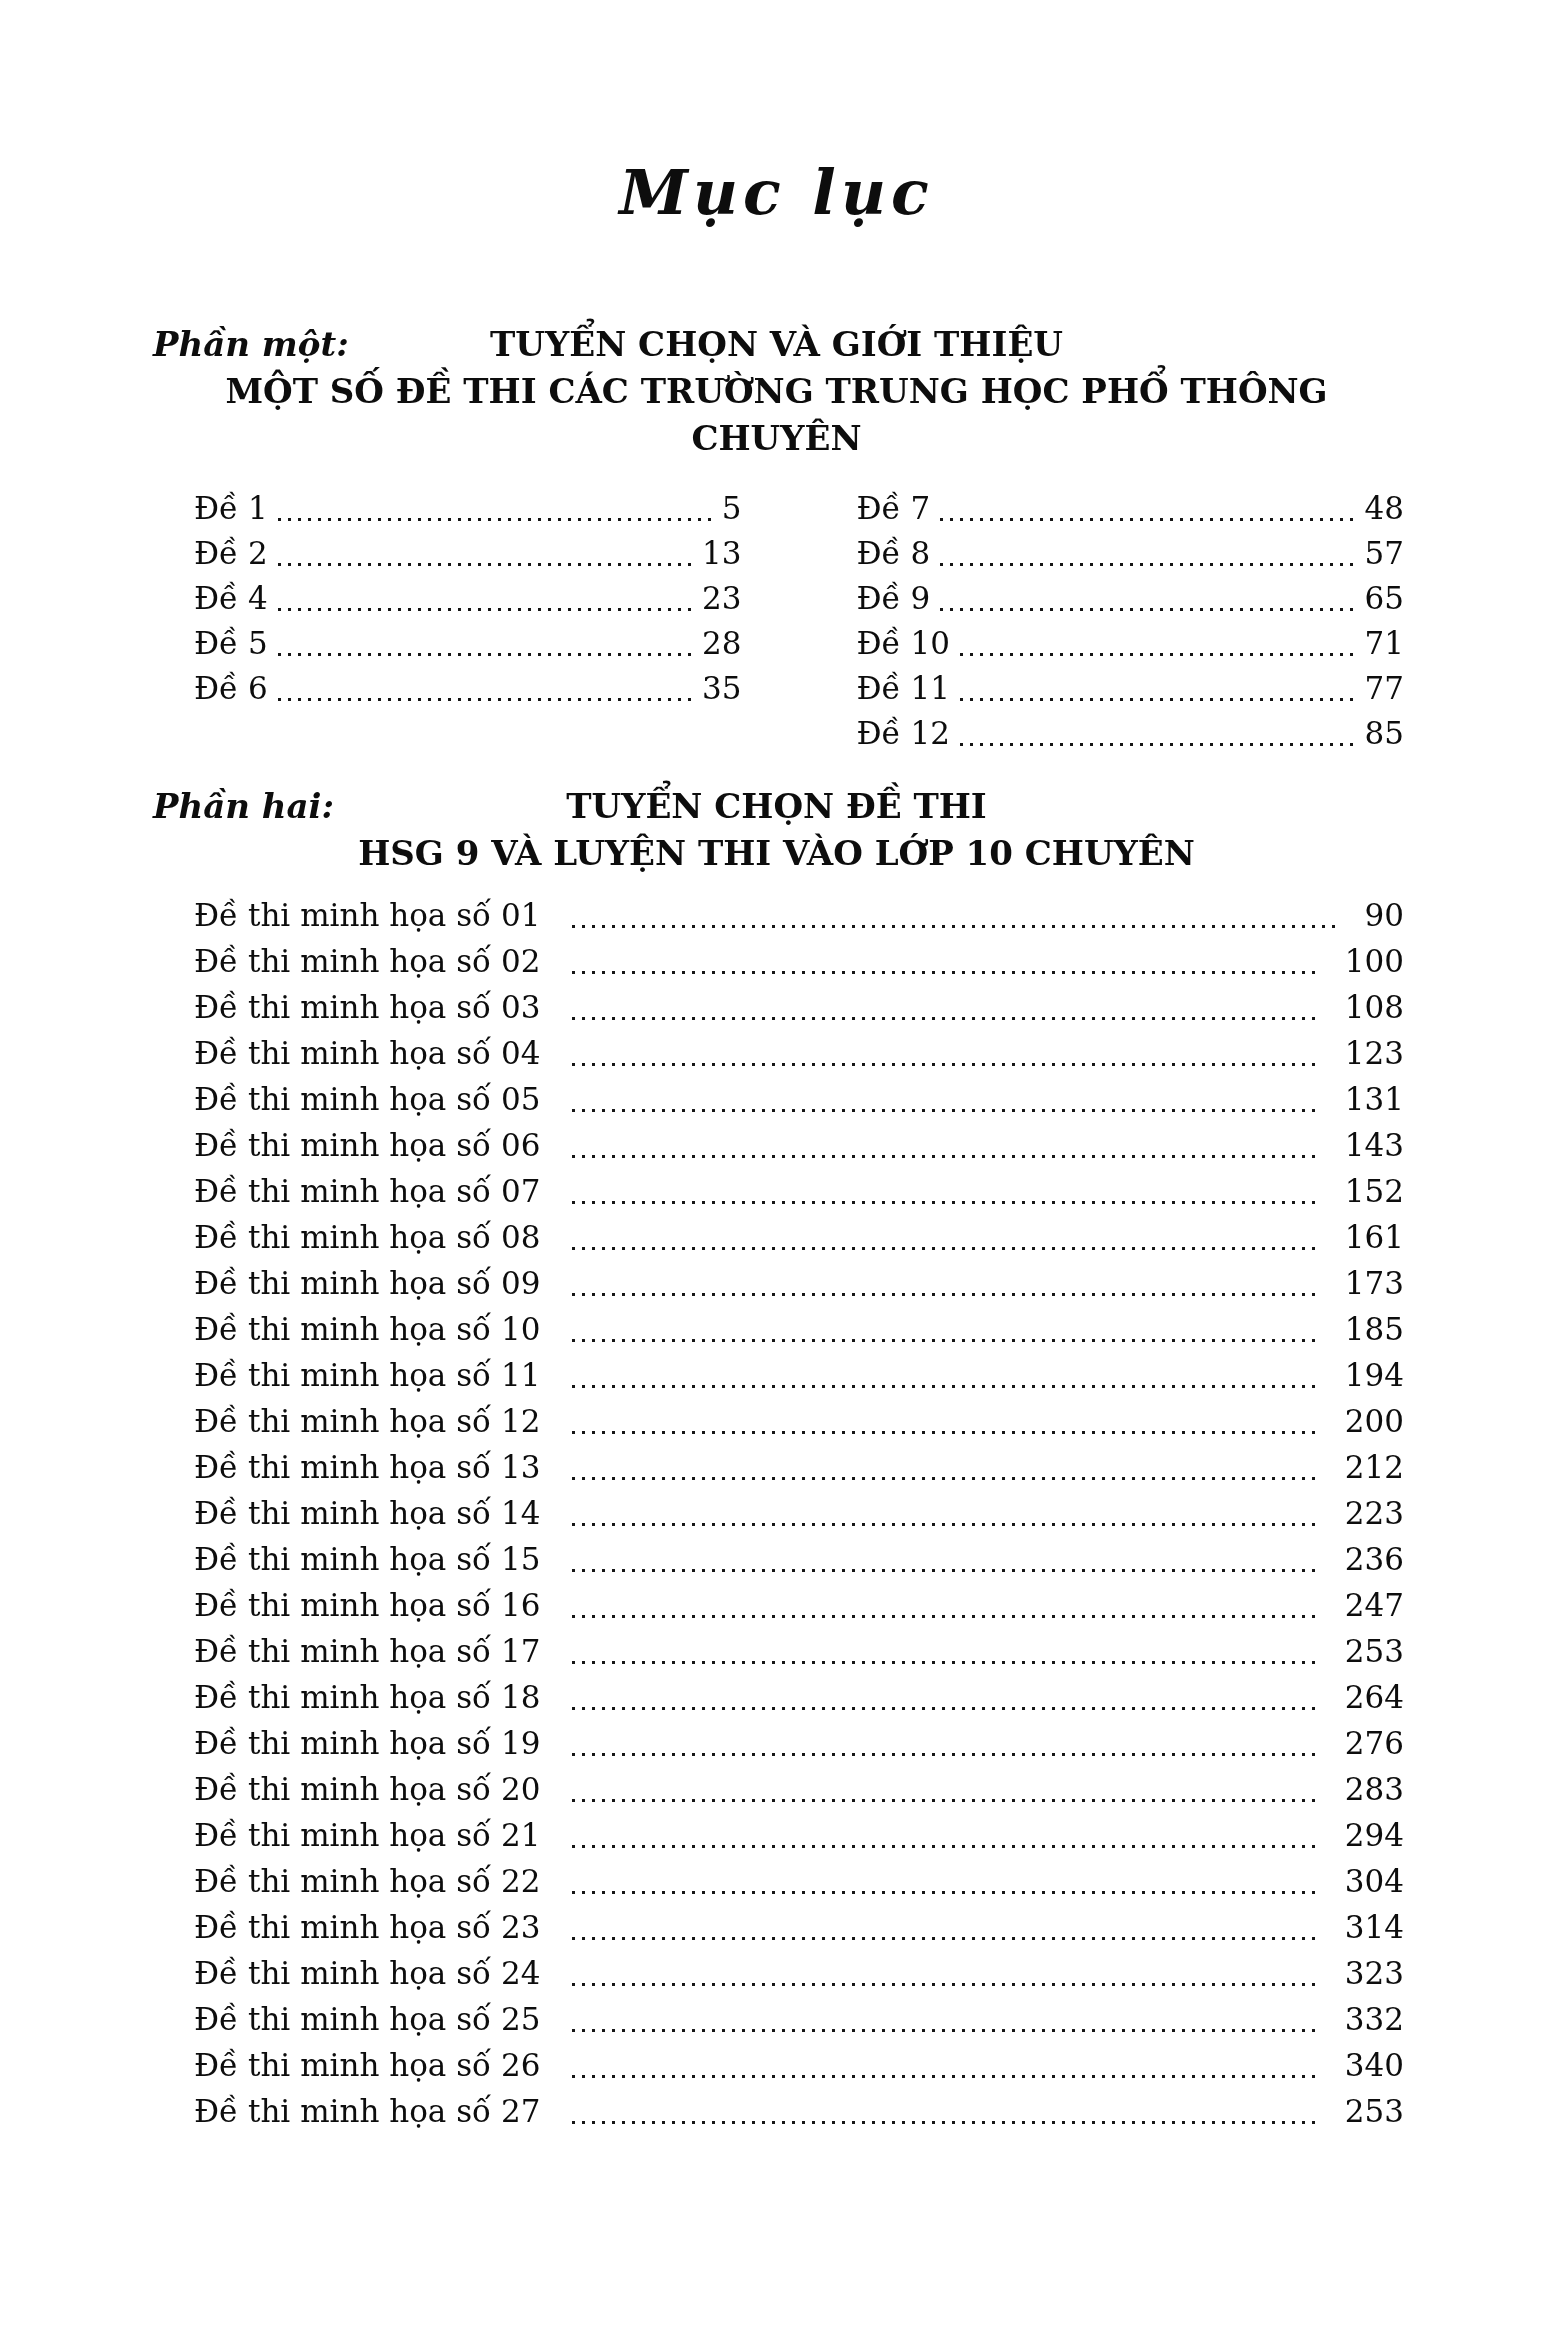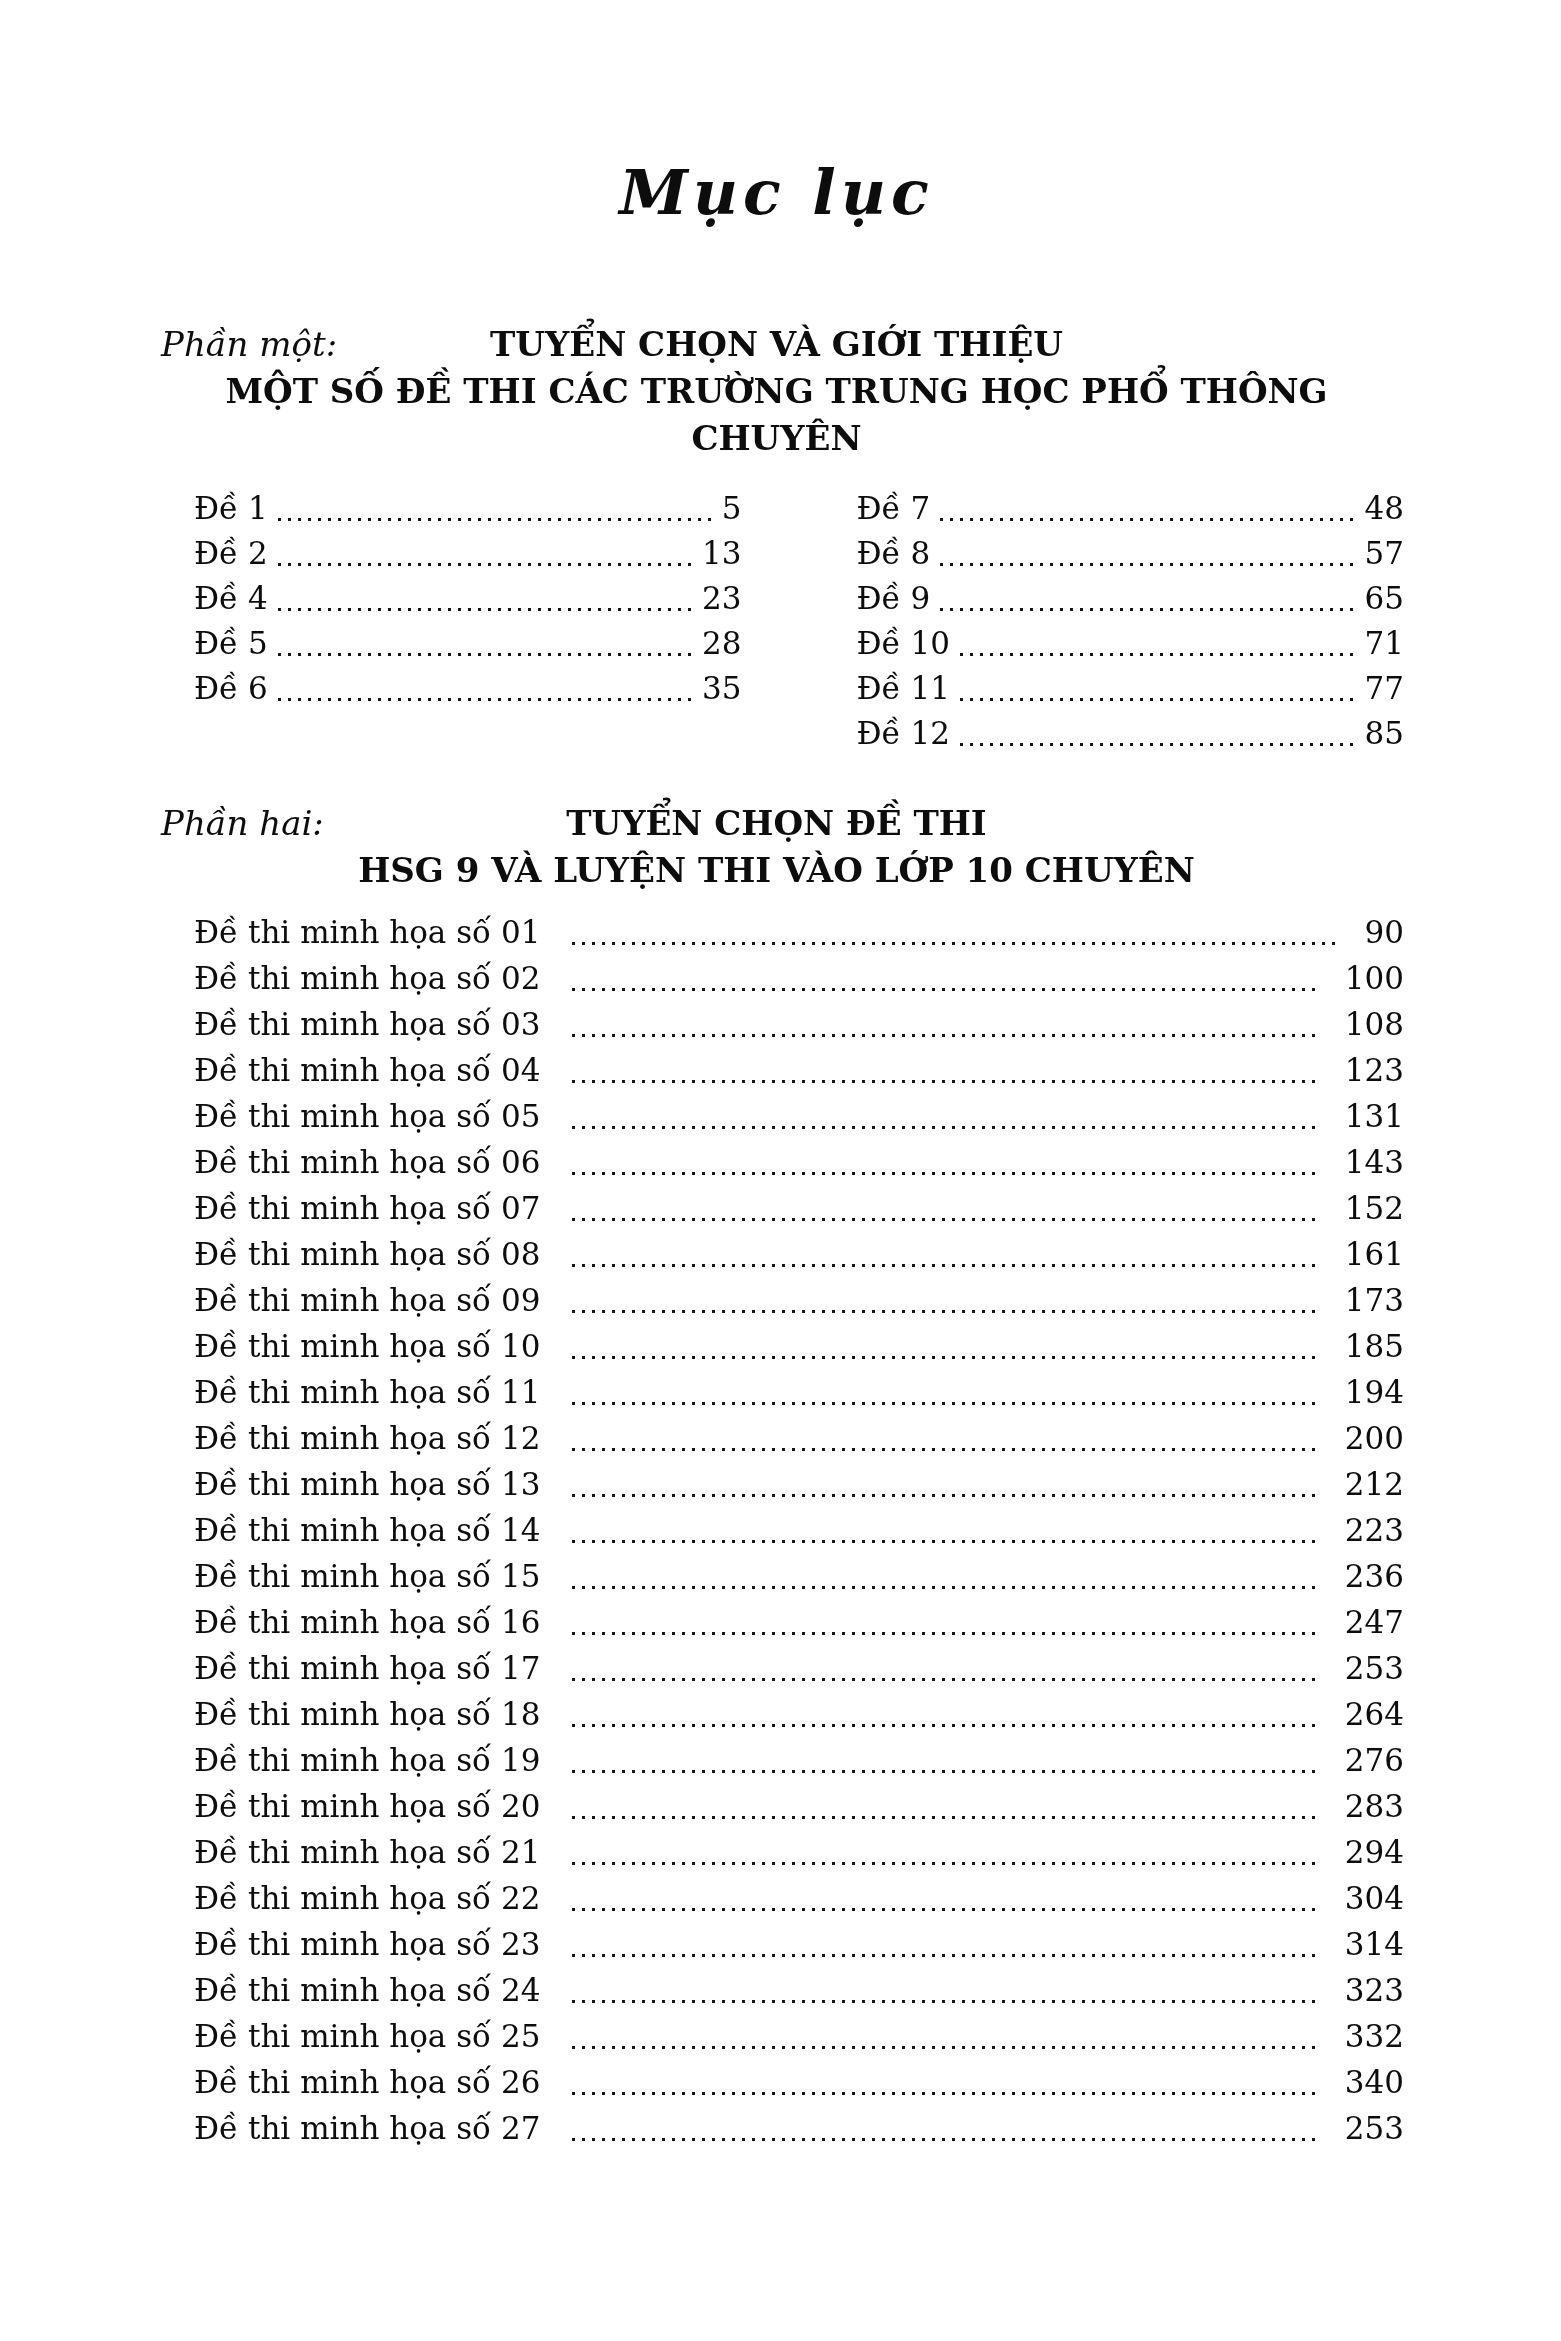--- a/index.html
+++ b/index.html
@@ -26,27 +26,27 @@
     line-height: 1.15;
   }
   .part-head {
     position: relative;
     text-align: center;
     font-weight: bold;
     font-size: 34px;
     line-height: 1.38;
   }
   .part-head.first { margin-top: 93px; }
-  .part-head.second { margin-top: 48px; }
+  .part-head.second { margin-top: 31px; }
   .part-label {
     position: absolute;
-    left: 12px;
+    left: 4px;
     top: 0;
     font-style: italic;
-    font-weight: normal;
+    font-weight: bold;
     white-space: nowrap;
   }
   .head-line { display: block; }
   .toc-two-col {
     display: grid;
     grid-template-columns: 1fr 1fr;
     column-gap: 115px;
     padding: 20px 0 0 45px;
   }
   .toc-list { padding: 11.6px 0 0 45px; }

